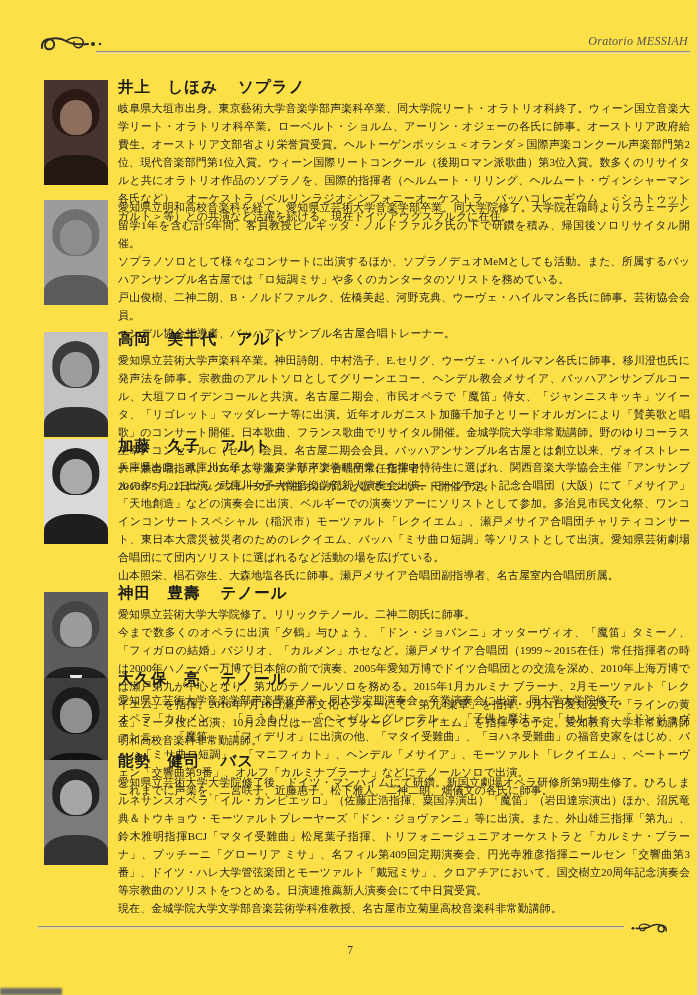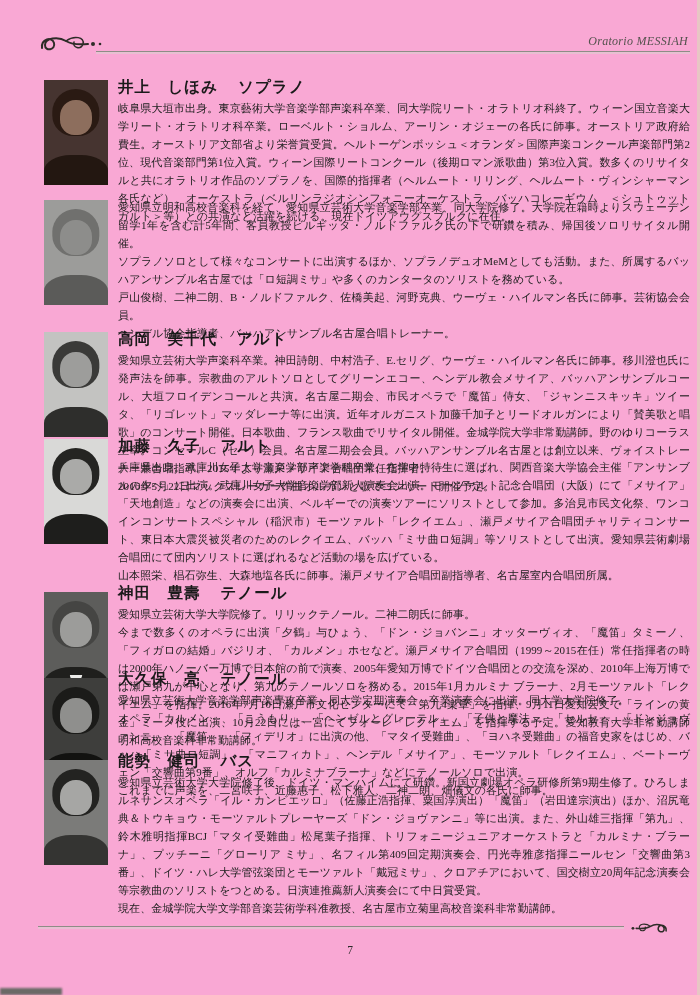--- a/index.html
+++ b/index.html
@@ -1,18 +1,18 @@
 <!DOCTYPE html>
 <html><head>
 <meta charset="utf-8">
 <style>
   html,body{margin:0;padding:0;background:#d8d8d4;}
   .page{
     position:relative;width:700px;height:995px;margin:0 auto;
-    background:#f9a8d4;overflow:hidden;
+    background:#fde047;overflow:hidden;
     font-family:"Liberation Serif","DejaVu Serif",serif;color:#1f1f1f;
   }
   .edge-right{position:absolute;right:0;top:0;width:3px;height:995px;background:#e7c6c4;}
   .edge-bottom-smudge{position:absolute;left:0;bottom:0;width:62px;height:7px;background:#6a6a66;filter:blur(1px);}
   
   .flourish{position:absolute;}
   .flourish svg{display:block;}
   .header-flourish{left:36px;top:32px;width:80px;height:26px;}
   .header-title{
     position:absolute;right:12px;top:34px;font-style:italic;font-size:12px;color:#55524e;letter-spacing:.3px;

